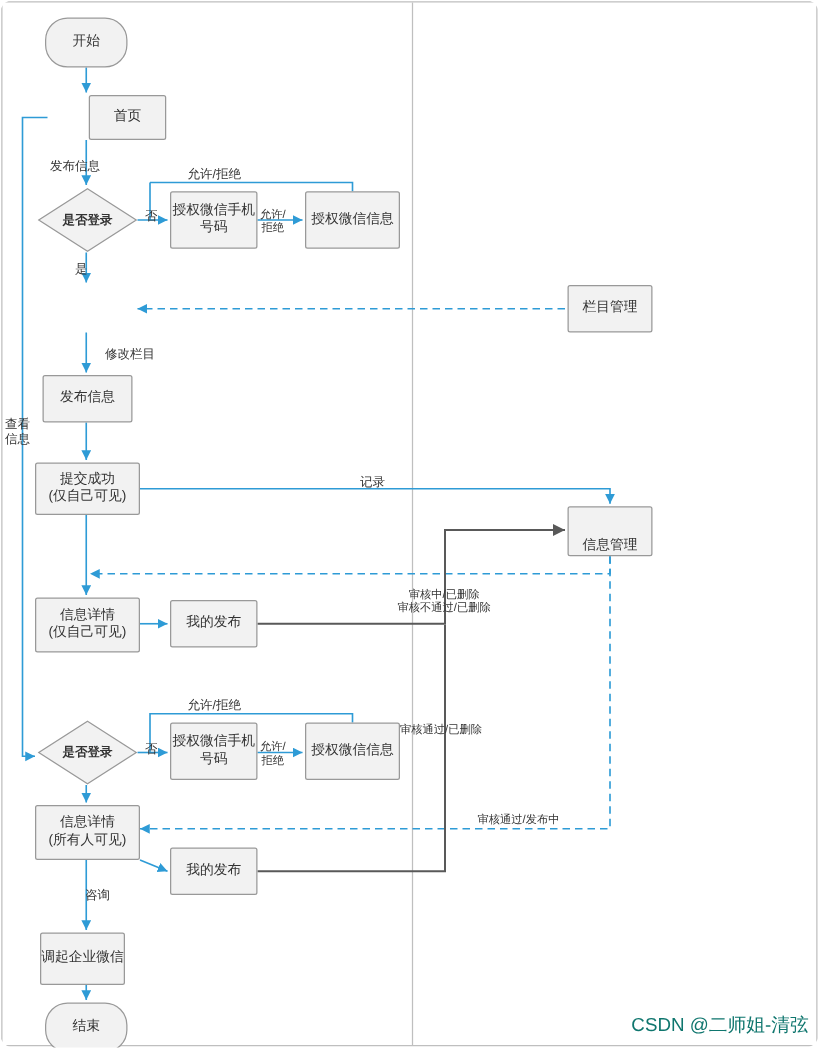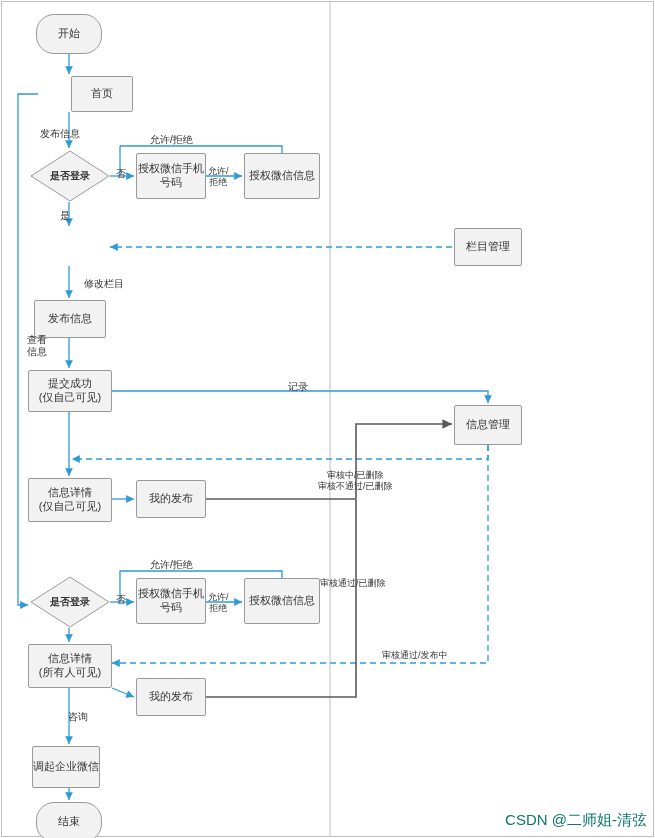--- a/index.html
+++ b/index.html
@@ -1,17 +1,17 @@
 <!DOCTYPE html>
 <html><head>
 <meta charset="utf-8">
 <style>
   html,body{margin:0;padding:0;background:#ffffff;}
   body{width:655px;height:838px;font-family:"Liberation Sans","DejaVu Sans",sans-serif;color:#333;}
-  #canvas{position:relative;width:655px;height:838px;overflow:hidden;}
+  #canvas{position:relative;width:655px;height:838px;overflow:hidden;border-radius:11px;}
   svg.layer{position:absolute;left:0;top:0;width:655px;height:838px;}
   .node{position:absolute;box-sizing:border-box;display:flex;align-items:center;justify-content:center;
         text-align:center;background:#f2f2f2;border:1px solid #999;font-size:11px;line-height:1.25;color:#333;}
   .node.term{border-radius:18px;}
   .node.proc{border-radius:2px;}
   .lbl{position:absolute;font-size:10px;color:#333;line-height:1.2;white-space:pre;text-align:center;}
   .lbl.tiny{font-size:9px;}
   .watermark{position:absolute;right:8px;bottom:8px;font-size:15px;color:#0f766e;font-family:"Liberation Sans",sans-serif;}
   .diamond-wrap{position:absolute;font-weight:bold;}
   .diamond-txt{position:absolute;left:0;top:0;width:100%;height:100%;display:flex;align-items:center;
@@ -127,21 +127,21 @@
       <span>栏目管理</span>
     </div>
 
   <div class="node proc" style="left:34px;top:300px;width:72px;height:38px;">
       <span>发布信息</span>
     </div>
 
   <div class="node proc" style="left:28px;top:370px;width:84px;height:42px;white-space:pre-line;"><span>提交成功
 (仅自己可见)</span></div>
 
-  <div class="node proc" style="left:454px;top:405px;width:68px;height:40px;">
+  <div class="node proc" style="left:454px;top:405px;width:68px;height:40px;align-items:flex-end;">
       <span>信息管理</span>
     </div>
 
   <div class="node proc" style="left:28px;top:478px;width:84px;height:44px;white-space:pre-line;"><span>信息详情
 (仅自己可见)</span></div>
 
   <div class="node proc" style="left:136px;top:480px;width:70px;height:38px;">
       <span>我的发布</span>
     </div>
 
@@ -175,21 +175,21 @@
       <span>结束</span>
     </div>
 
   <div class="lbl" style="left:40px;top:128px;">发布信息</div>
   <div class="lbl" style="left:150px;top:134px;">允许/拒绝</div>
   <div class="lbl" style="left:116px;top:168px;">否</div>
   <div class="lbl tiny" style="left:208px;top:166px;">允许/
 拒绝</div>
   <div class="lbl" style="left:60px;top:210px;">是</div>
   <div class="lbl" style="left:84px;top:278px;">修改栏目</div>
-  <div class="lbl" style="left:4px;top:334px;line-height:1.15;margin-left:23px;">查看
+  <div class="lbl" style="left:4px;top:334px;line-height:1.15;">查看
 信息</div>
   <div class="lbl" style="left:288px;top:381px;">记录</div>
   <div class="lbl tiny" style="left:318px;top:470px;line-height:1.25;">审核中/已删除
 审核不通过/已删除</div>
   <div class="lbl" style="left:150px;top:559px;">允许/拒绝</div>
   <div class="lbl" style="left:116px;top:594px;">否</div>
   <div class="lbl tiny" style="left:208px;top:592px;">允许/
 拒绝</div>
   <div class="lbl tiny" style="left:320px;top:578px;">审核通过/已删除</div>
   <div class="lbl tiny" style="left:382px;top:650px;">审核通过/发布中</div>

